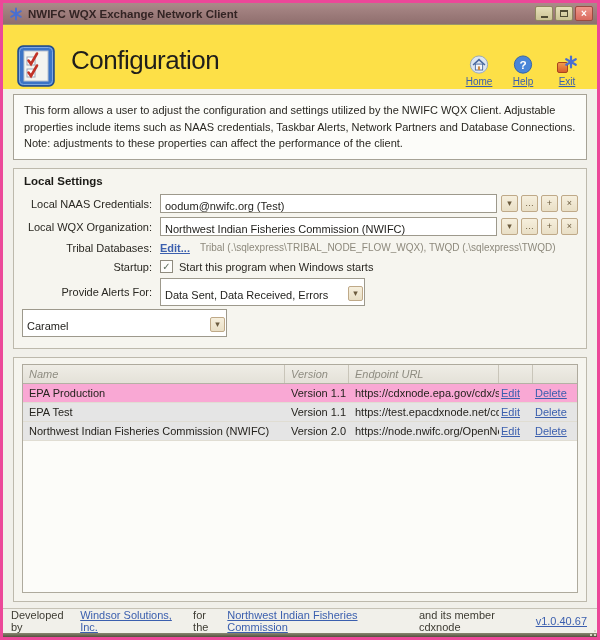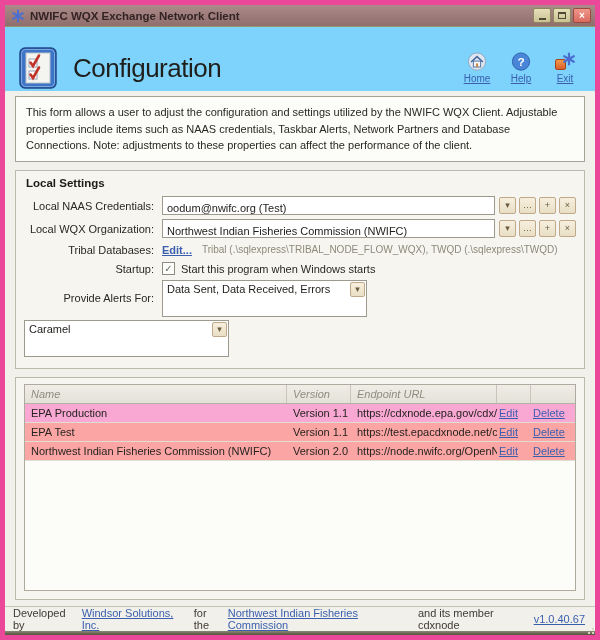--- a/index.html
+++ b/index.html
@@ -5,21 +5,21 @@
   * { box-sizing: border-box; }
   html,body { margin:0; padding:0; }
   body {
     width:600px; height:640px;
     font-family:"Liberation Sans", sans-serif;
     font-size:11px; color:#25231e;
     background:#ffffff;
   }
   .window {
     width:600px; height:640px;
-    border:5px solid #ec4899;
+    border:3px solid #ec4899;
     background:#f1f0ea;
     display:flex; flex-direction:column;
     position:relative;
   }
   
   .titlebar {
     height:22px; flex:0 0 22px;
     background:linear-gradient(#ab8a89, #9a7978 60%, #8f6f6e);
     border-bottom:1px solid #9a9768;
     display:flex; align-items:center;
@@ -40,22 +40,22 @@
   }
   .winbtn.close {
     border-color:#9c4a40;
     background:linear-gradient(#ef968a, #d96a5e);
     color:#ffffff; font-weight:bold; font-size:10px;
   }
   .glyph-min { display:block; width:7px; height:2px; background:#4f4a33; margin-top:7px; }
   .glyph-max { display:block; width:8px; height:7px; border:1px solid #4f4a33; border-top-width:2px; }
   
   .header {
-    flex:0 0 58px; display:flex; align-items:center;
-    padding:20px 12px 2px 14px; background:#7dd3fc;
+    flex:0 0 58px; display:flex; 
+    padding:20px 12px 2px 14px; background:#fde047;
   }
   .header .form-icon { width:38px; height:42px; margin-right:16px; }
   .header .page-title { font-size:26px; color:#1f1e1b; letter-spacing:-0.5px; }
   .header .nav { margin-left:auto; display:flex; gap:12px; align-items:flex-end; padding-right:2px; }
   .nav-item { display:flex; flex-direction:column; align-items:center; width:32px; cursor:pointer; }
   .nav-item svg, .nav-item .exit-wrap { width:22px; height:20px; }
   .nav-item .nav-label {
     font-size:10px; color:#3b5fae; text-decoration:underline; margin-top:1px;
   }
   .exit-wrap { position:relative; }
@@ -94,23 +94,23 @@
     color:#1e1d19; overflow:hidden; white-space:nowrap;
   }
   .btnset { display:flex; gap:3px; margin-left:4px; }
   .sqbtn {
     width:17px; height:17px; border:1px solid #bfa988; border-radius:2px;
     background:linear-gradient(#f6efdd,#e9dfc6);
     display:flex; align-items:center; justify-content:center;
     font-size:9px; color:#6b5b3e; line-height:1; cursor:pointer;
   }
   .combo {
-    width:205px; height:37px; background:#ffffff;
+    width:205px; height:28px; background:#ffffff;
     border:1px solid #9d998c;
-    display:flex; align-items:center; padding:0 0 18px 4px;
+    display:flex; align-items:flex-end; padding:0 0 4px 4px;
     color:#1e1d19;
   }
   .combo .combo-value { flex:1; white-space:nowrap; overflow:hidden; }
   .combo .sqbtn { width:15px; height:15px; margin:0 1px 0 2px; }
   .edit-link { color:#3b5fae; font-weight:bold; text-decoration:underline; cursor:pointer; }
   .tribal-info { color:#8d897c; font-size:10px; margin-left:10px; white-space:nowrap; }
   .checkbox {
     width:13px; height:13px; border:1px solid #8f8b7e; background:#fdfdfb;
     display:inline-flex; align-items:center; justify-content:center;
     font-size:10px; color:#5f6e5f; margin-right:6px; cursor:pointer;
@@ -132,21 +132,21 @@
     padding:3px 6px; white-space:nowrap; overflow:hidden;
     display:flex; align-items:center;
   }
   .header-row .pcell { border-right:1px solid #c9c5b9; }
   .c-name { flex:0 0 262px; }
   .c-ver  { flex:0 0 64px; }
   .c-url  { flex:1; }
   .c-edit { flex:0 0 34px; padding-left:2px; }
   .c-del  { flex:0 0 44px; padding-left:2px; }
   .prow.r0 { background:#f9a8d4; }
-  .prow.r1, .prow.r2 { background:#fca5a5; }
+  .prow.r1, .prow.r2 { background:#e5e5e5; }
   .tlink { color:#3b5fae; text-decoration:underline; cursor:pointer; }
   .table-filler { flex:1; background:#fcfcf9; }
   
   .footer {
     flex:0 0 22px; margin-top:6px;
     border-top:1px solid #c6c2b6;
     background:#f1f0ea;
     display:flex; align-items:center; padding:0 10px 0 8px;
     color:#3e3c33;
   }

